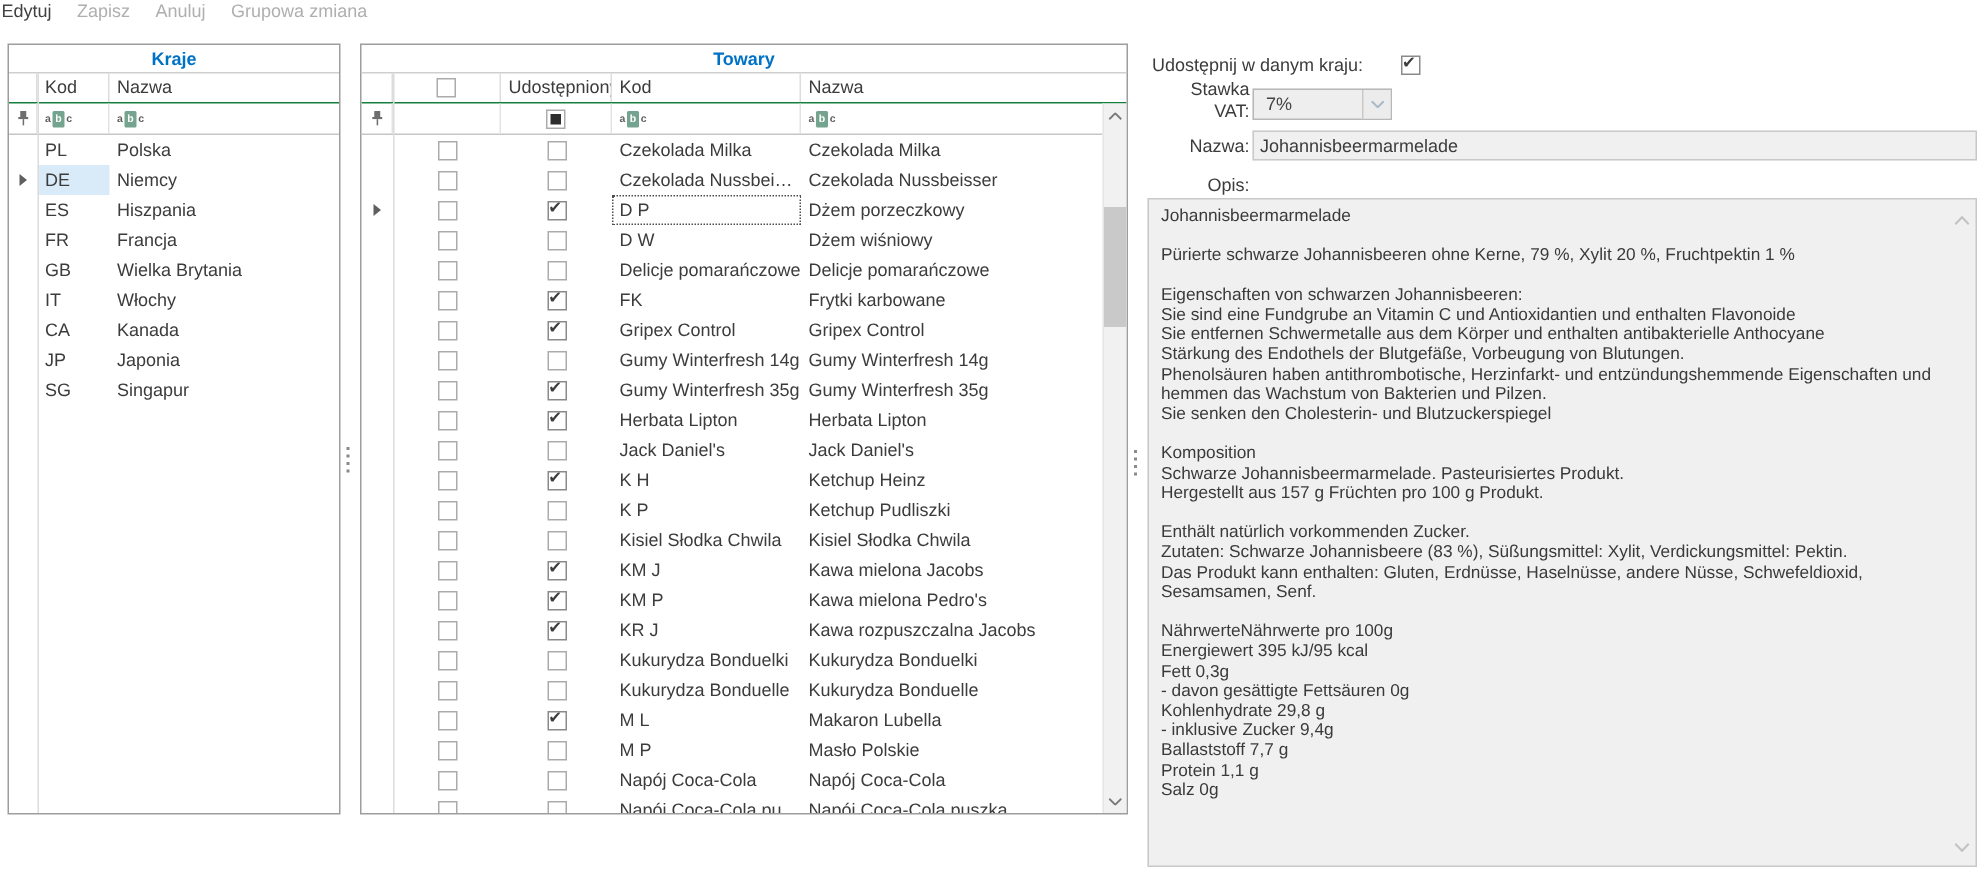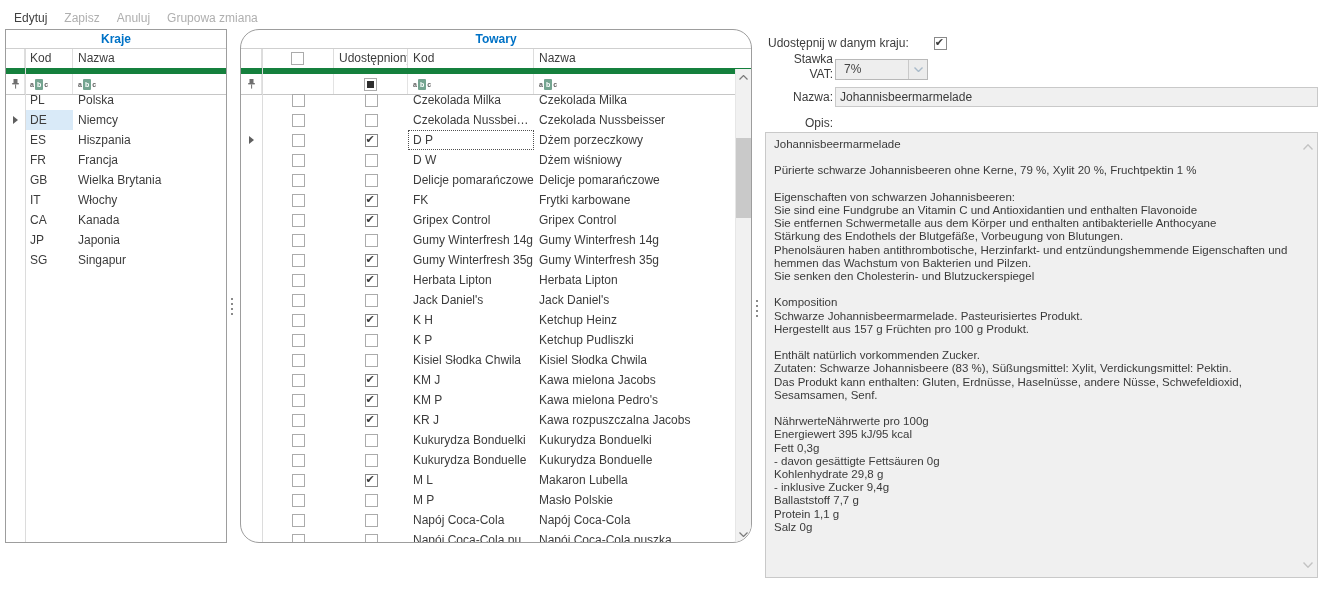--- a/index.html
+++ b/index.html
@@ -4,30 +4,30 @@
 <style>
   html,body{margin:0;padding:0;}
   body{
     width:1324px;height:591px;position:relative;overflow:hidden;
     background:#ffffff;
     font-family:"Liberation Sans", sans-serif;
     font-size:12px;color:#3c3c3c;
     -webkit-font-smoothing:antialiased;
   }
   
-  .menubar{position:absolute;left:0;top:0;width:100%;height:25px;display:flex;align-items:flex-end;padding-left:14px;box-sizing:border-box;background:#fff;}
+  .menubar{position:absolute;left:0;top:0;width:100%;height:25px;display:flex;align-items:flex-start;padding-left:1px;box-sizing:border-box;background:#fff;}
   .menu-item{padding:0 9px 0 0;margin-right:8px;cursor:default;color:#404040;}
   .menu-item.disabled{color:#afafaf;}
   
   .panel{position:absolute;top:29px;height:514px;border:1px solid #9d9d9d;background:#fff;box-sizing:border-box;overflow:hidden;}
   #panel-kraje{left:5px;width:222px;}
-  #panel-towary{left:240px;width:512px;border-radius:19px;}
+  #panel-towary{left:240px;width:512px;}
   #panel-details{left:763px;top:29px;width:556px;height:557px;position:absolute;}
   .g-title{height:18px;line-height:18px;text-align:center;font-weight:bold;color:#0072c6;border-bottom:1px solid #cfcfcf;font-size:12px;}
-  .g-header{height:19px;display:flex;border-bottom:6px solid #15803d;align-items:center;}
+  .g-header{height:19px;display:flex;border-bottom:1px solid #15803d;align-items:center;}
   .g-header .hcell{height:100%;line-height:19px;box-sizing:border-box;border-right:1px solid #ddd;padding-left:5px;overflow:hidden;white-space:nowrap;}
   .g-header .hcell.last{border-right:none;}
   .g-filter{height:20px;display:flex;border-bottom:1px solid #c6c6c6;align-items:center;}
   .g-filter .fcell{height:100%;box-sizing:border-box;border-right:1px solid #e3e3e3;display:flex;align-items:center;padding-left:4px;}
   .g-filter .fcell.last{border-right:none;}
   .g-rows{position:absolute;left:0;top:60px;bottom:0;overflow:hidden;}
   .g-row{height:20px;display:flex;align-items:center;}
   .cell{box-sizing:border-box;padding-left:5px;line-height:20px;white-space:nowrap;overflow:hidden;}
   .cell-ind{box-sizing:border-box;display:flex;align-items:center;justify-content:center;height:100%;}
   .cell-c{box-sizing:border-box;display:flex;align-items:center;justify-content:center;height:100%;}

